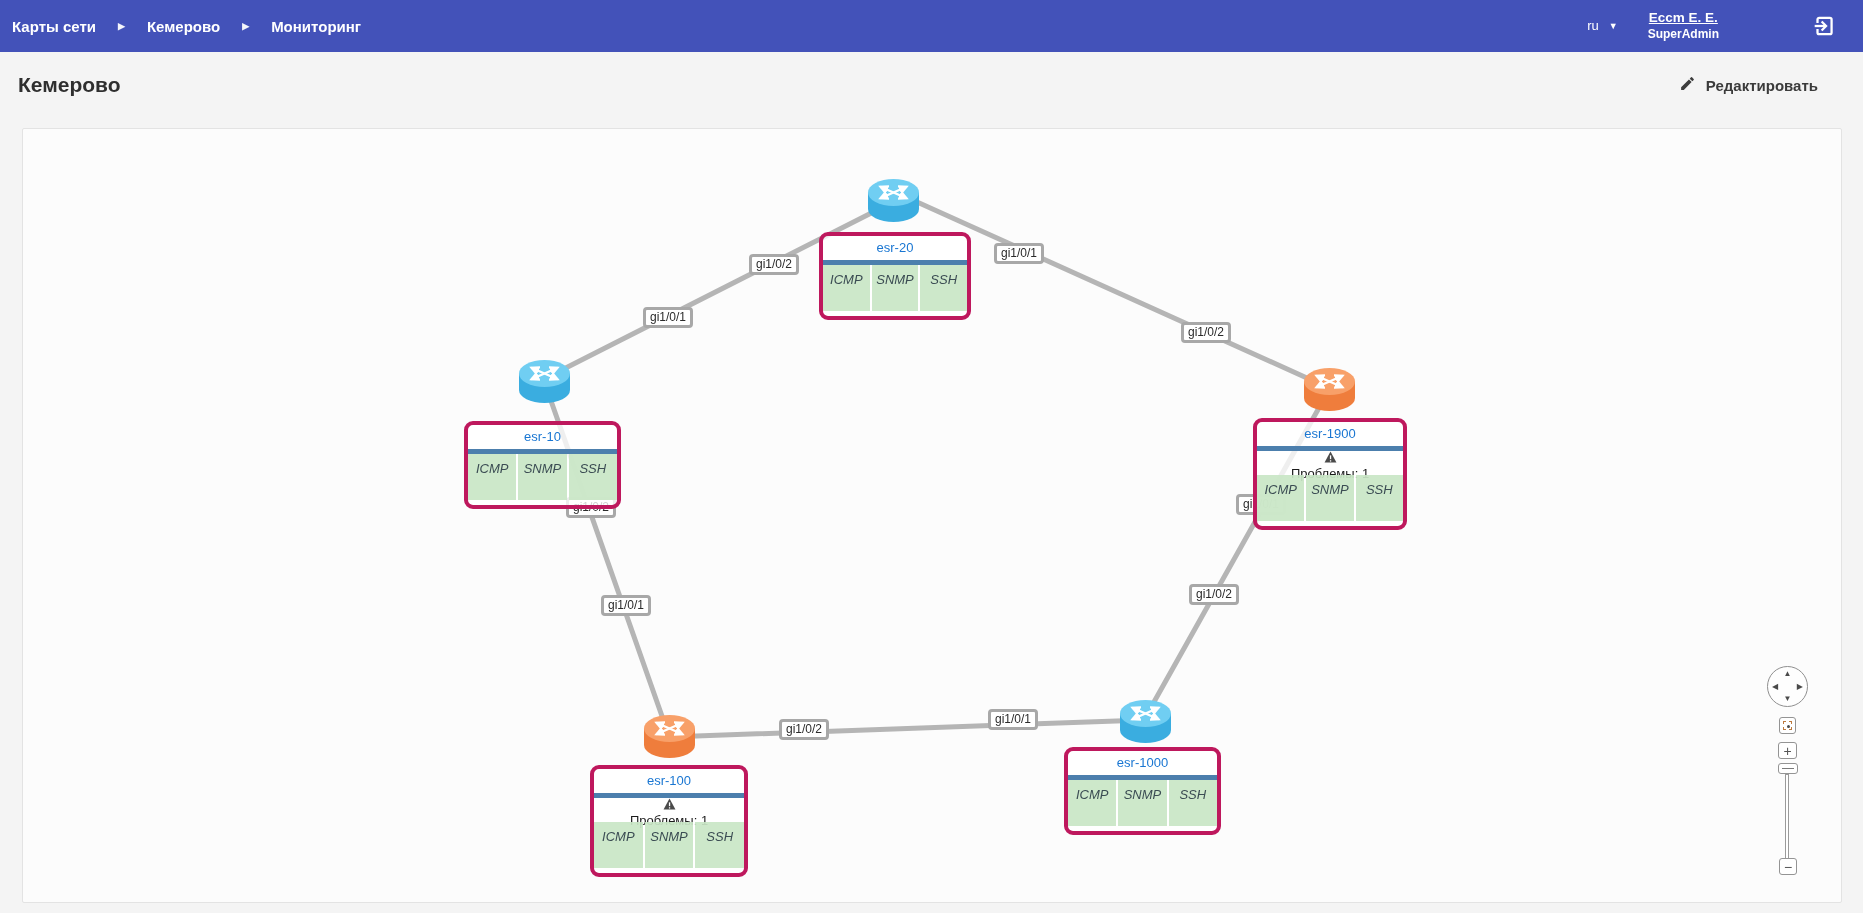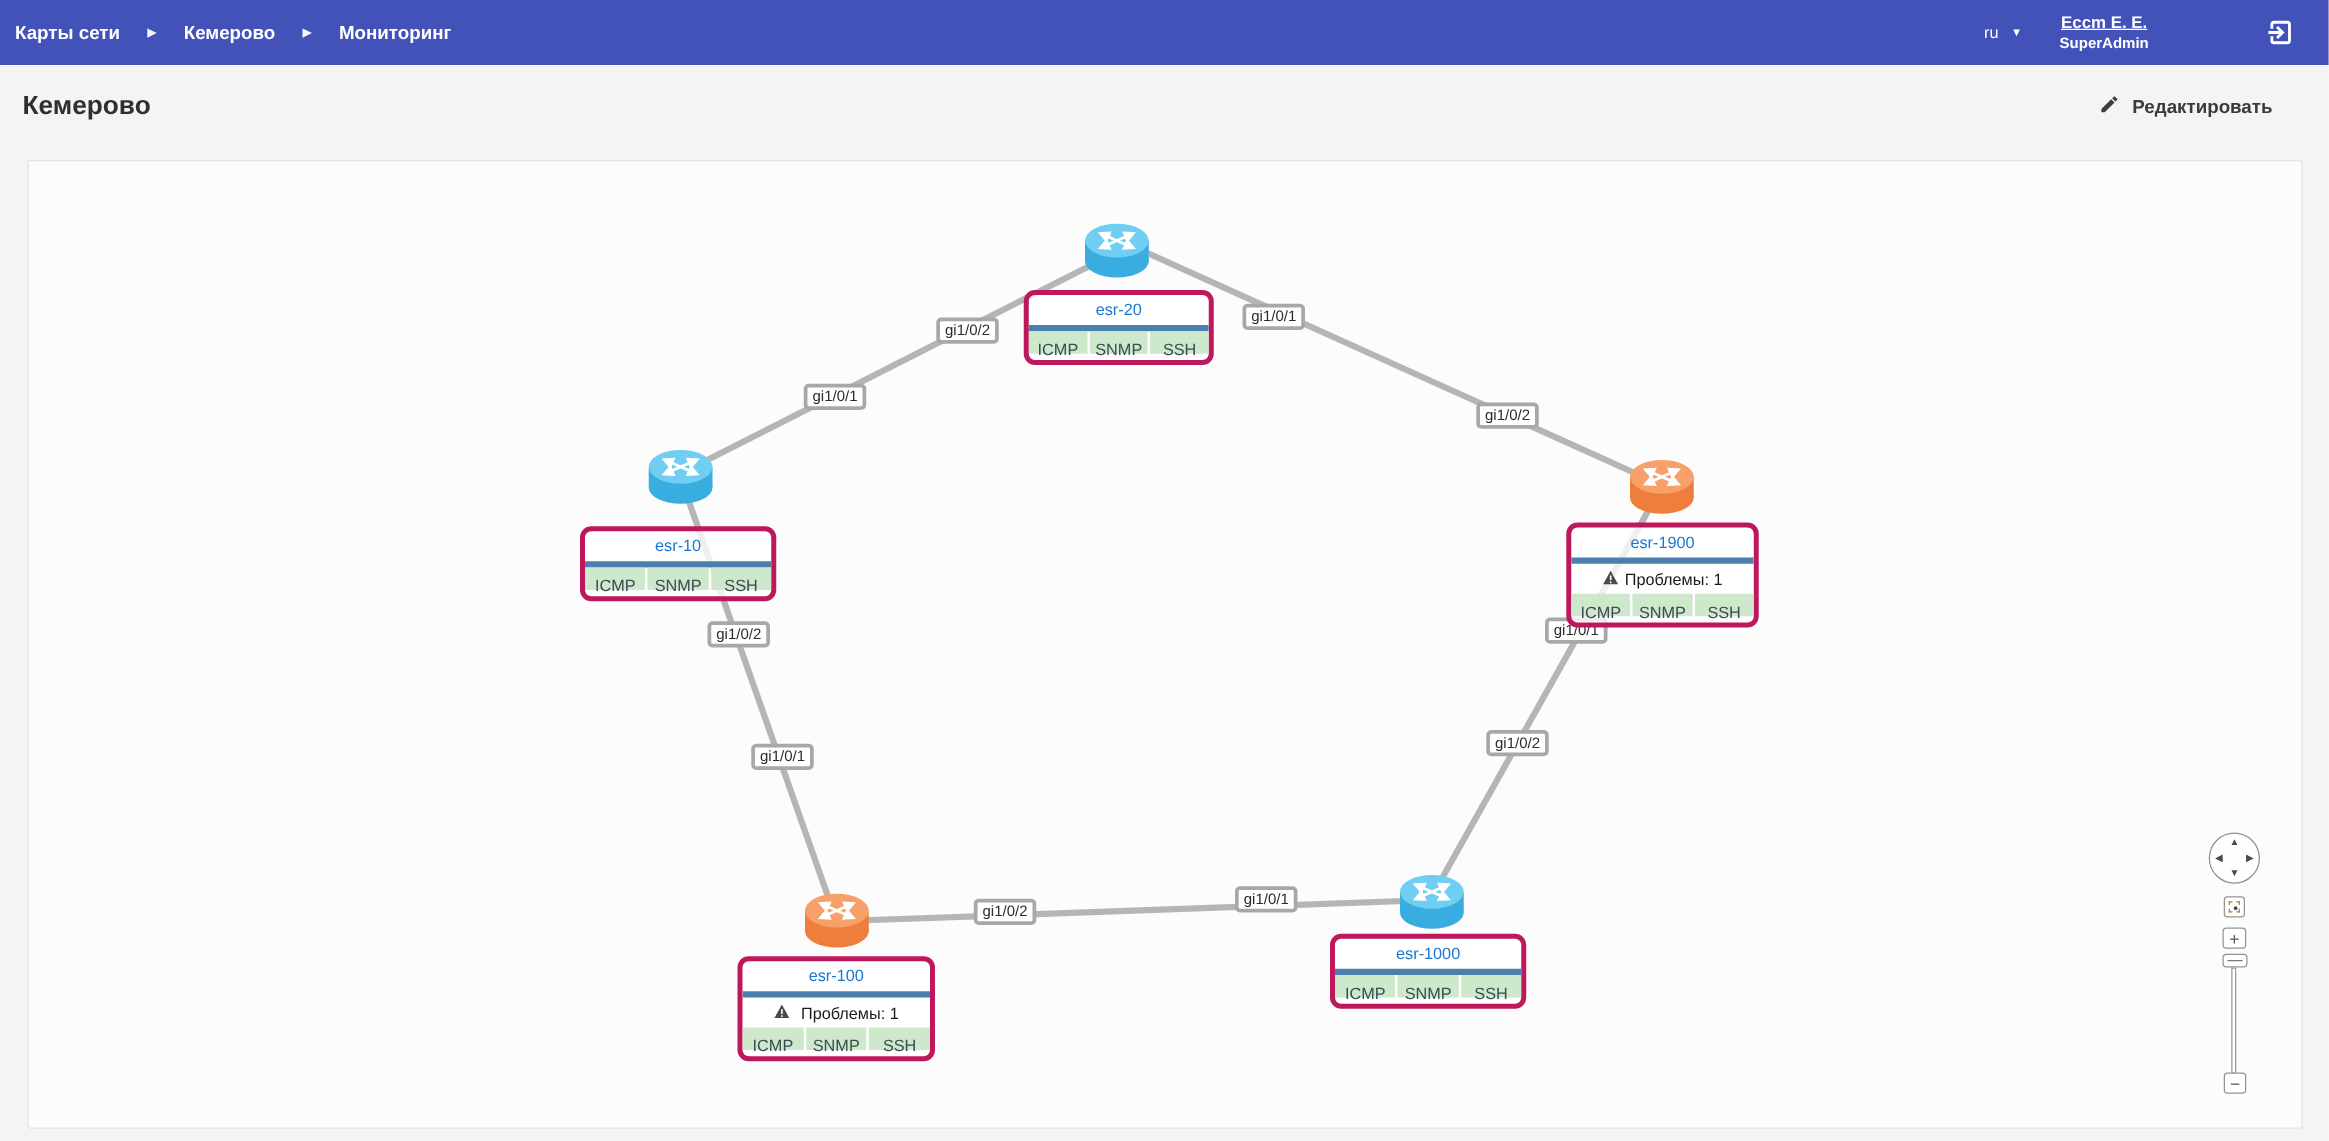--- a/index.html
+++ b/index.html
@@ -65,23 +65,23 @@
     white-space:nowrap; cursor:pointer;
   }
 
   .card {
     position:absolute; z-index:3;
     background:rgba(255,255,255,0.78);
     border:4px solid #be185d; border-radius:9px; overflow:hidden; cursor:pointer;
   }
   .card-title { height:24px; line-height:24px; text-align:center; font-size:13px; font-weight:500; color:#1976d2; cursor:pointer; }
   .card-bar { height:5px; background:#4c7fad; }
-  .problems-row { height:24px; display:flex; align-items:center; justify-content:space-between; padding:0 25px; font-size:13px; color:#1b1b1b; }
+  .problems-row { height:24px; display:flex; align-items:center; justify-content:space-between; padding:0 25px; font-size:13px; color:#1b1b1b;flex-direction:column; }
   .proto-row { display:flex; gap:2px; margin-bottom:5px; }
-  .proto { flex:1; background:rgba(201,230,197,0.92); text-align:center; font-size:13px; color:#3b4c53; line-height:30px; height:18px; }
+  .proto { flex:1; background:rgba(201,230,197,0.92); text-align:center; font-size:13px; color:#3b4c53; line-height:30px; height:46px;font-style:italic; }
 
   .router { position:absolute; z-index:4; width:53px; height:46px; cursor:pointer; }
   .router-blue  .rb { fill:#3aade0; } .router-blue  .rt { fill:#70cef2; }
   .router-orange .rb { fill:#ef7d3c; } .router-orange .rt { fill:#f8a069; }
 
   
   .compass {
     position:absolute; z-index:5; left:1744px; top:537px; width:41px; height:41px;
     border:1px solid #8f8f8f; border-radius:50%; background:rgba(255,255,255,0.55); cursor:pointer;
   }

